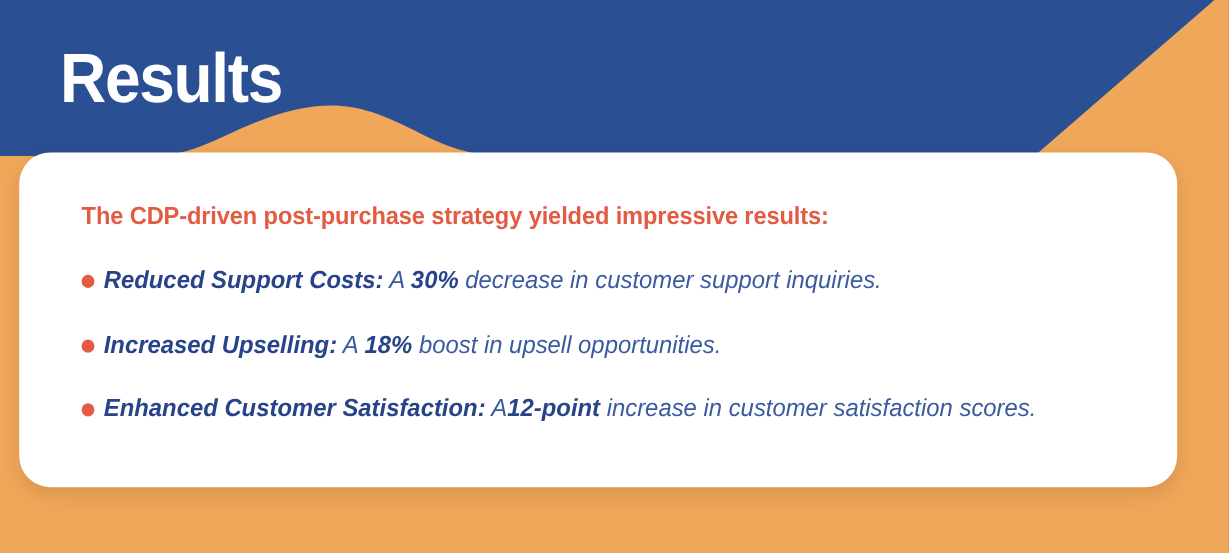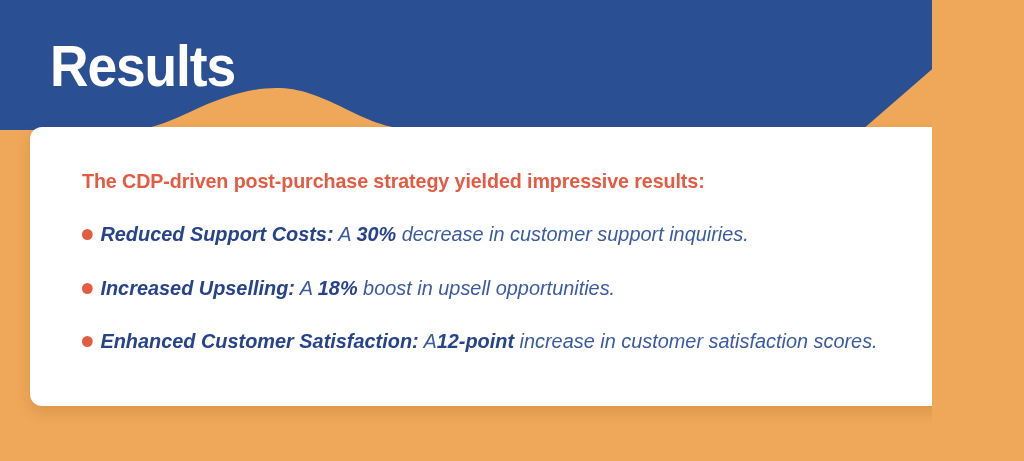--- a/index.html
+++ b/index.html
@@ -9,21 +9,21 @@
   body {
     width: 1024px;
     height: 461px;
     overflow: hidden;
     font-family: "Liberation Sans", sans-serif;
     background: #efa759;
   }
 
   .slide {
     position: relative;
-    width: 932px;
+    width: 1024px;
     height: 461px;
     background: #b91c1c;
     overflow: hidden;
   }
 
   
   .bg-shapes {
     position: absolute;
     inset: 0;
     width: 1024px;
@@ -43,26 +43,26 @@
     font-weight: bold;
     letter-spacing: -1.2px;
     transform: scaleX(0.92);
     transform-origin: left center;
     white-space: nowrap;
   }
 
   
   .card {
     position: absolute;
-    left: 30px;
+    left: 16px;
     top: 127px;
     width: 965px;
     height: 279px;
     background: #ffffff;
-    border-radius: 12px;
+    border-radius: 26px;
     box-shadow: 0 6px 14px rgba(120, 80, 30, 0.18);
     box-sizing: border-box;
     padding: 42px 30px 30px 22px;
   }
 
   .card-heading {
     margin: 0 0 30px 30px;
     color: #e35b42;
     font-family: "Liberation Sans Narrow", "Liberation Sans", sans-serif;
     font-size: 20.5px;

